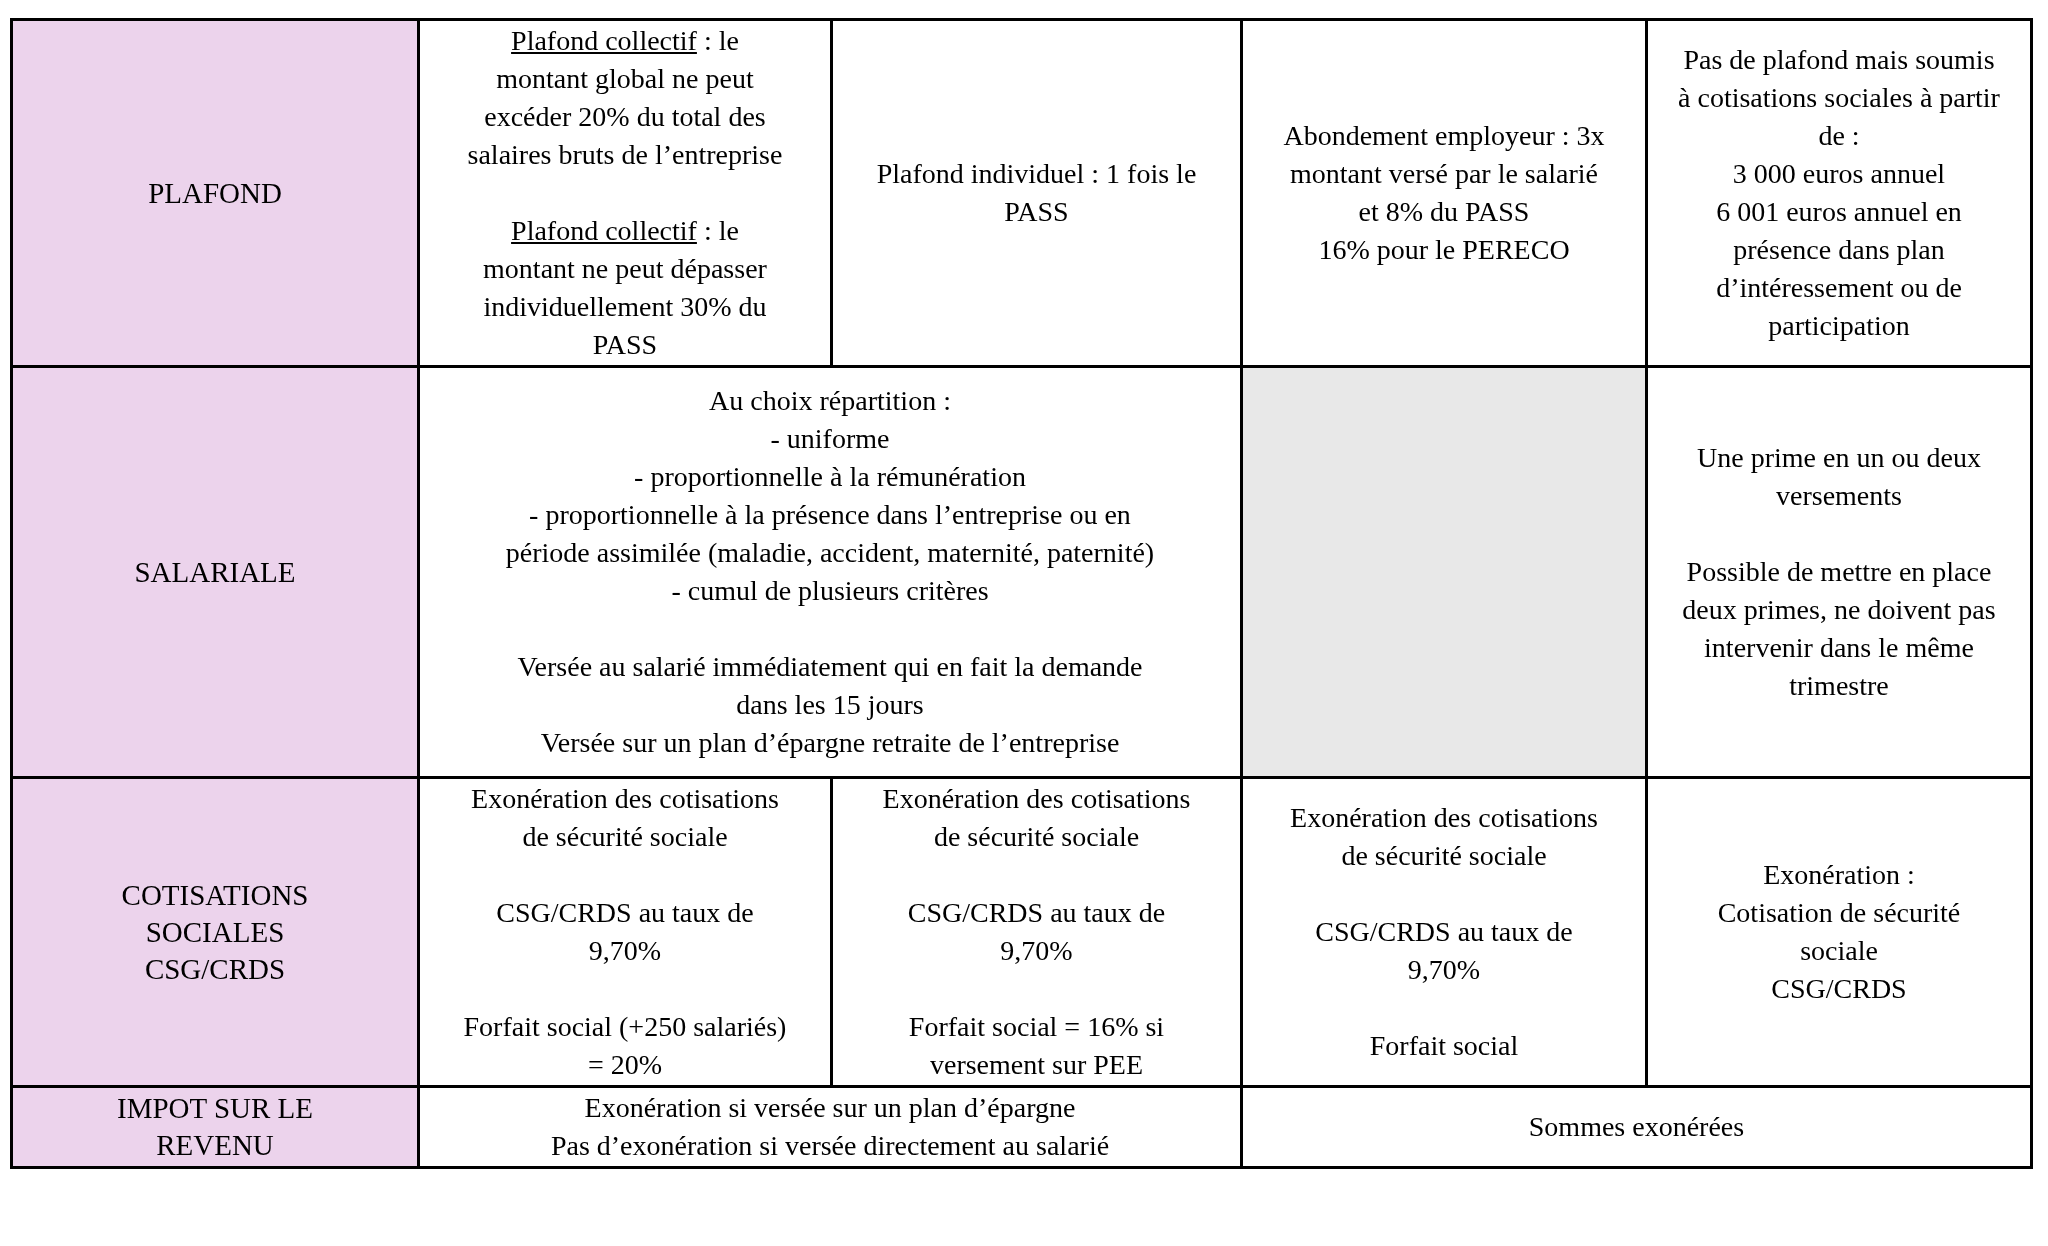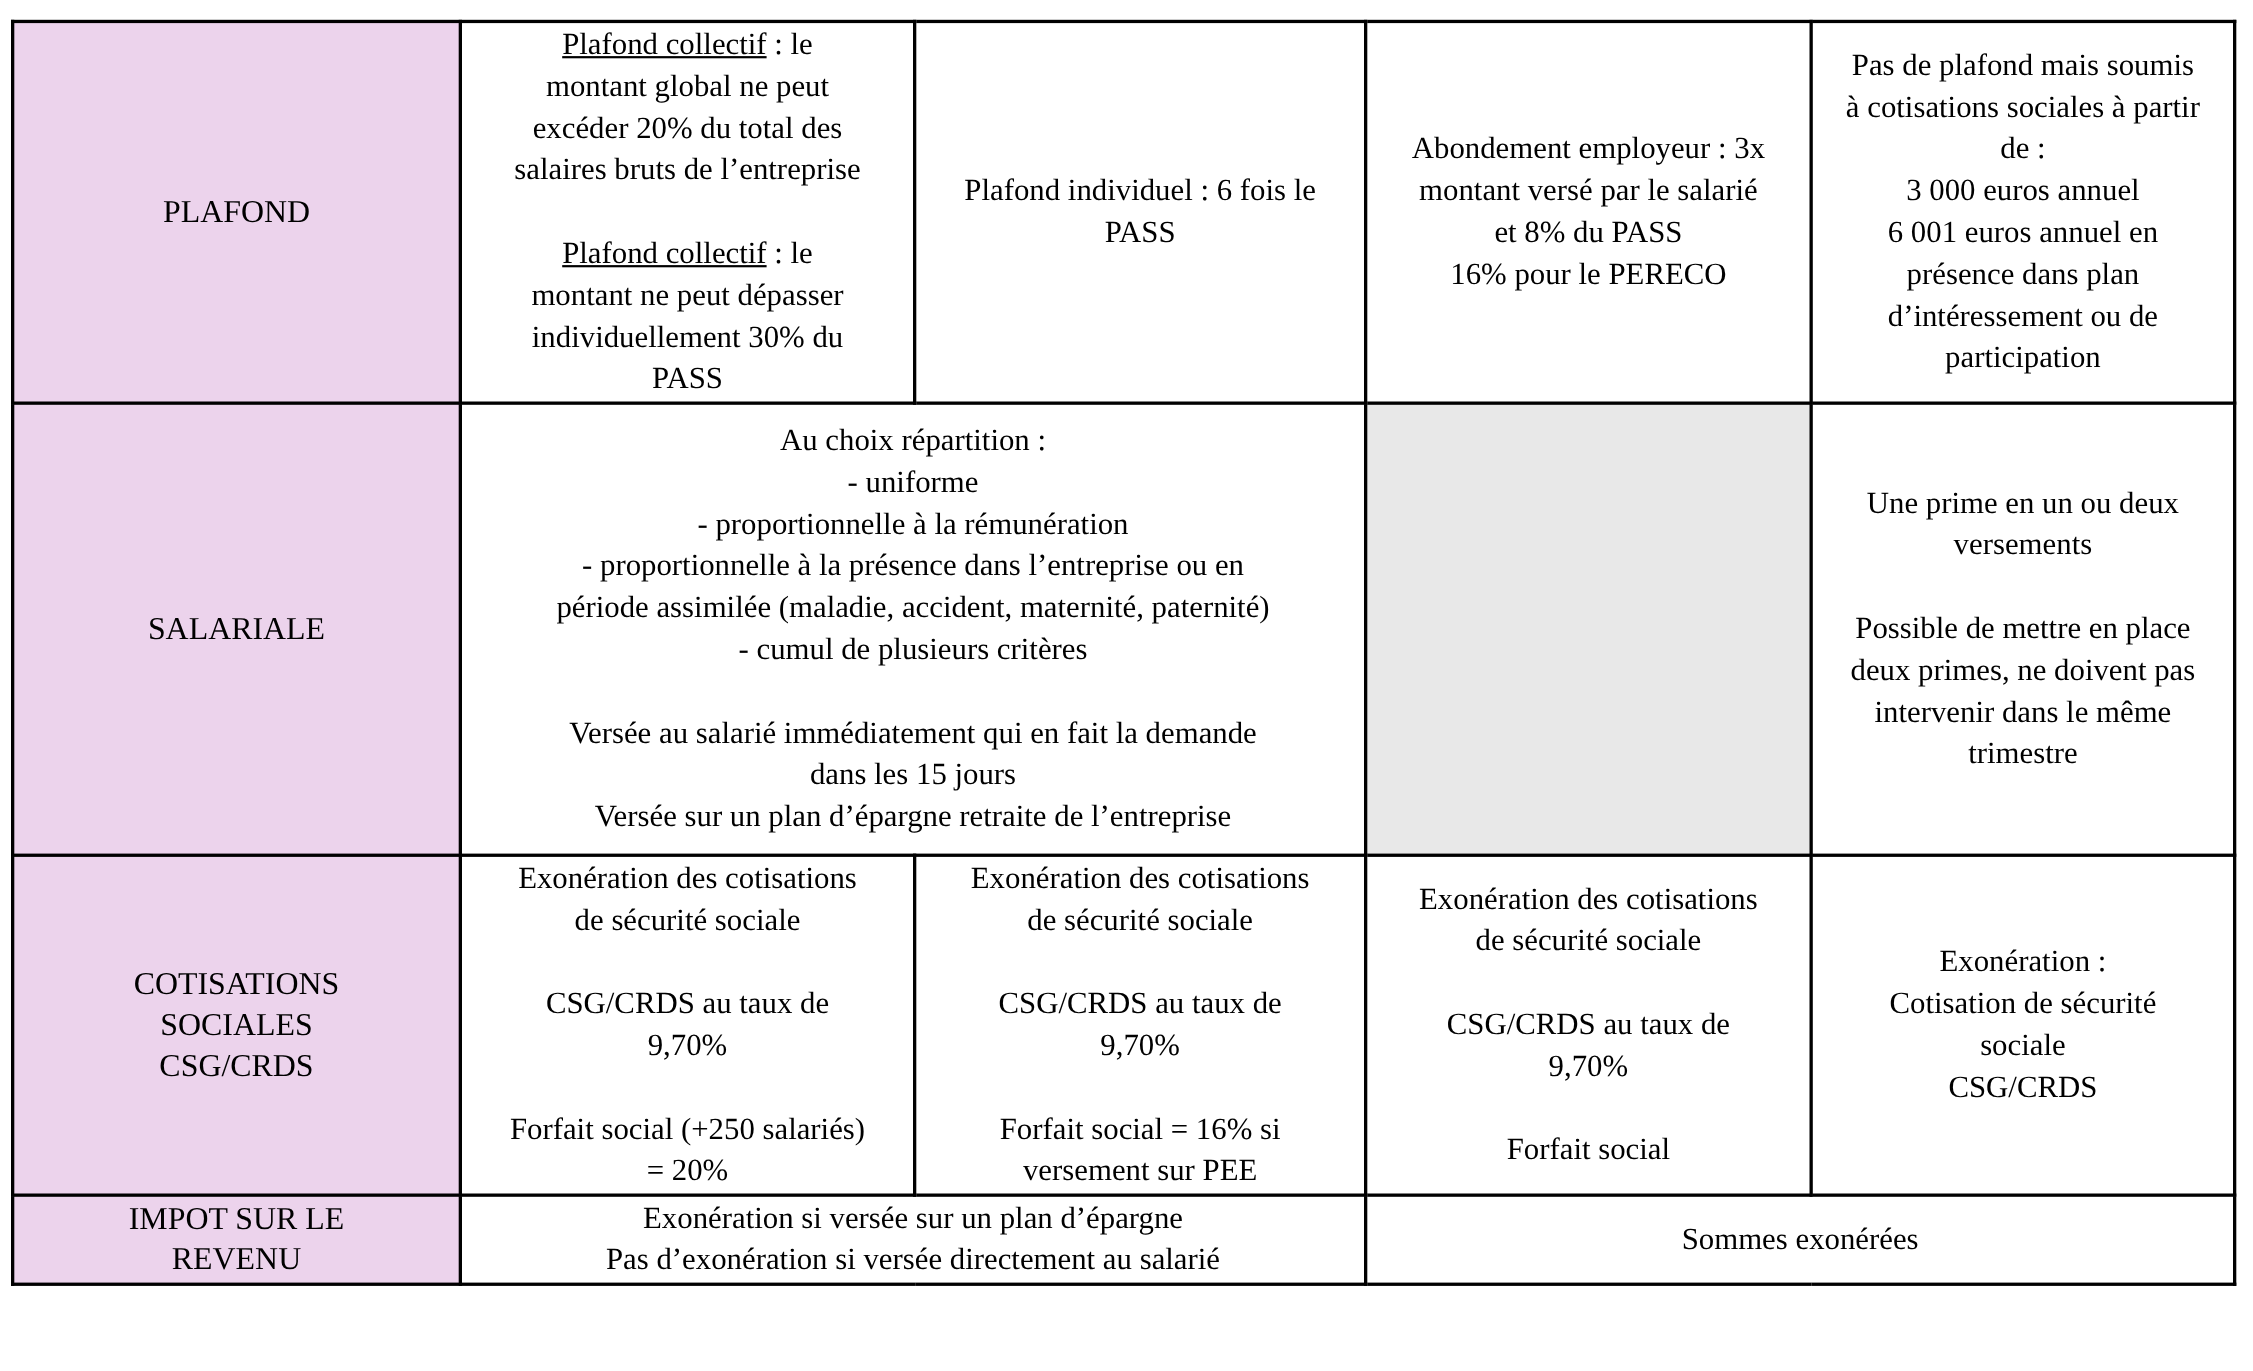--- a/index.html
+++ b/index.html
@@ -31,21 +31,21 @@
       <td class="lbl">PLAFOND</td>
       <td><span class="u">Plafond collectif</span><span> : le
 montant global ne peut
 excéder 20% du total des
 salaires bruts de l’entreprise
 
 </span><span class="u">Plafond collectif</span><span> : le
 montant ne peut dépasser
 individuellement 30% du
 PASS</span></td>
-      <td>Plafond individuel : 6 fois le
+      <td>Plafond individuel : 1 fois le
 PASS</td>
       <td>Abondement employeur : 3x
 montant versé par le salarié
 et 8% du PASS
 16% pour le PERECO</td>
       <td>Pas de plafond mais soumis
 à cotisations sociales à partir
 de :
 3 000 euros annuel
 6 001 euros annuel en

